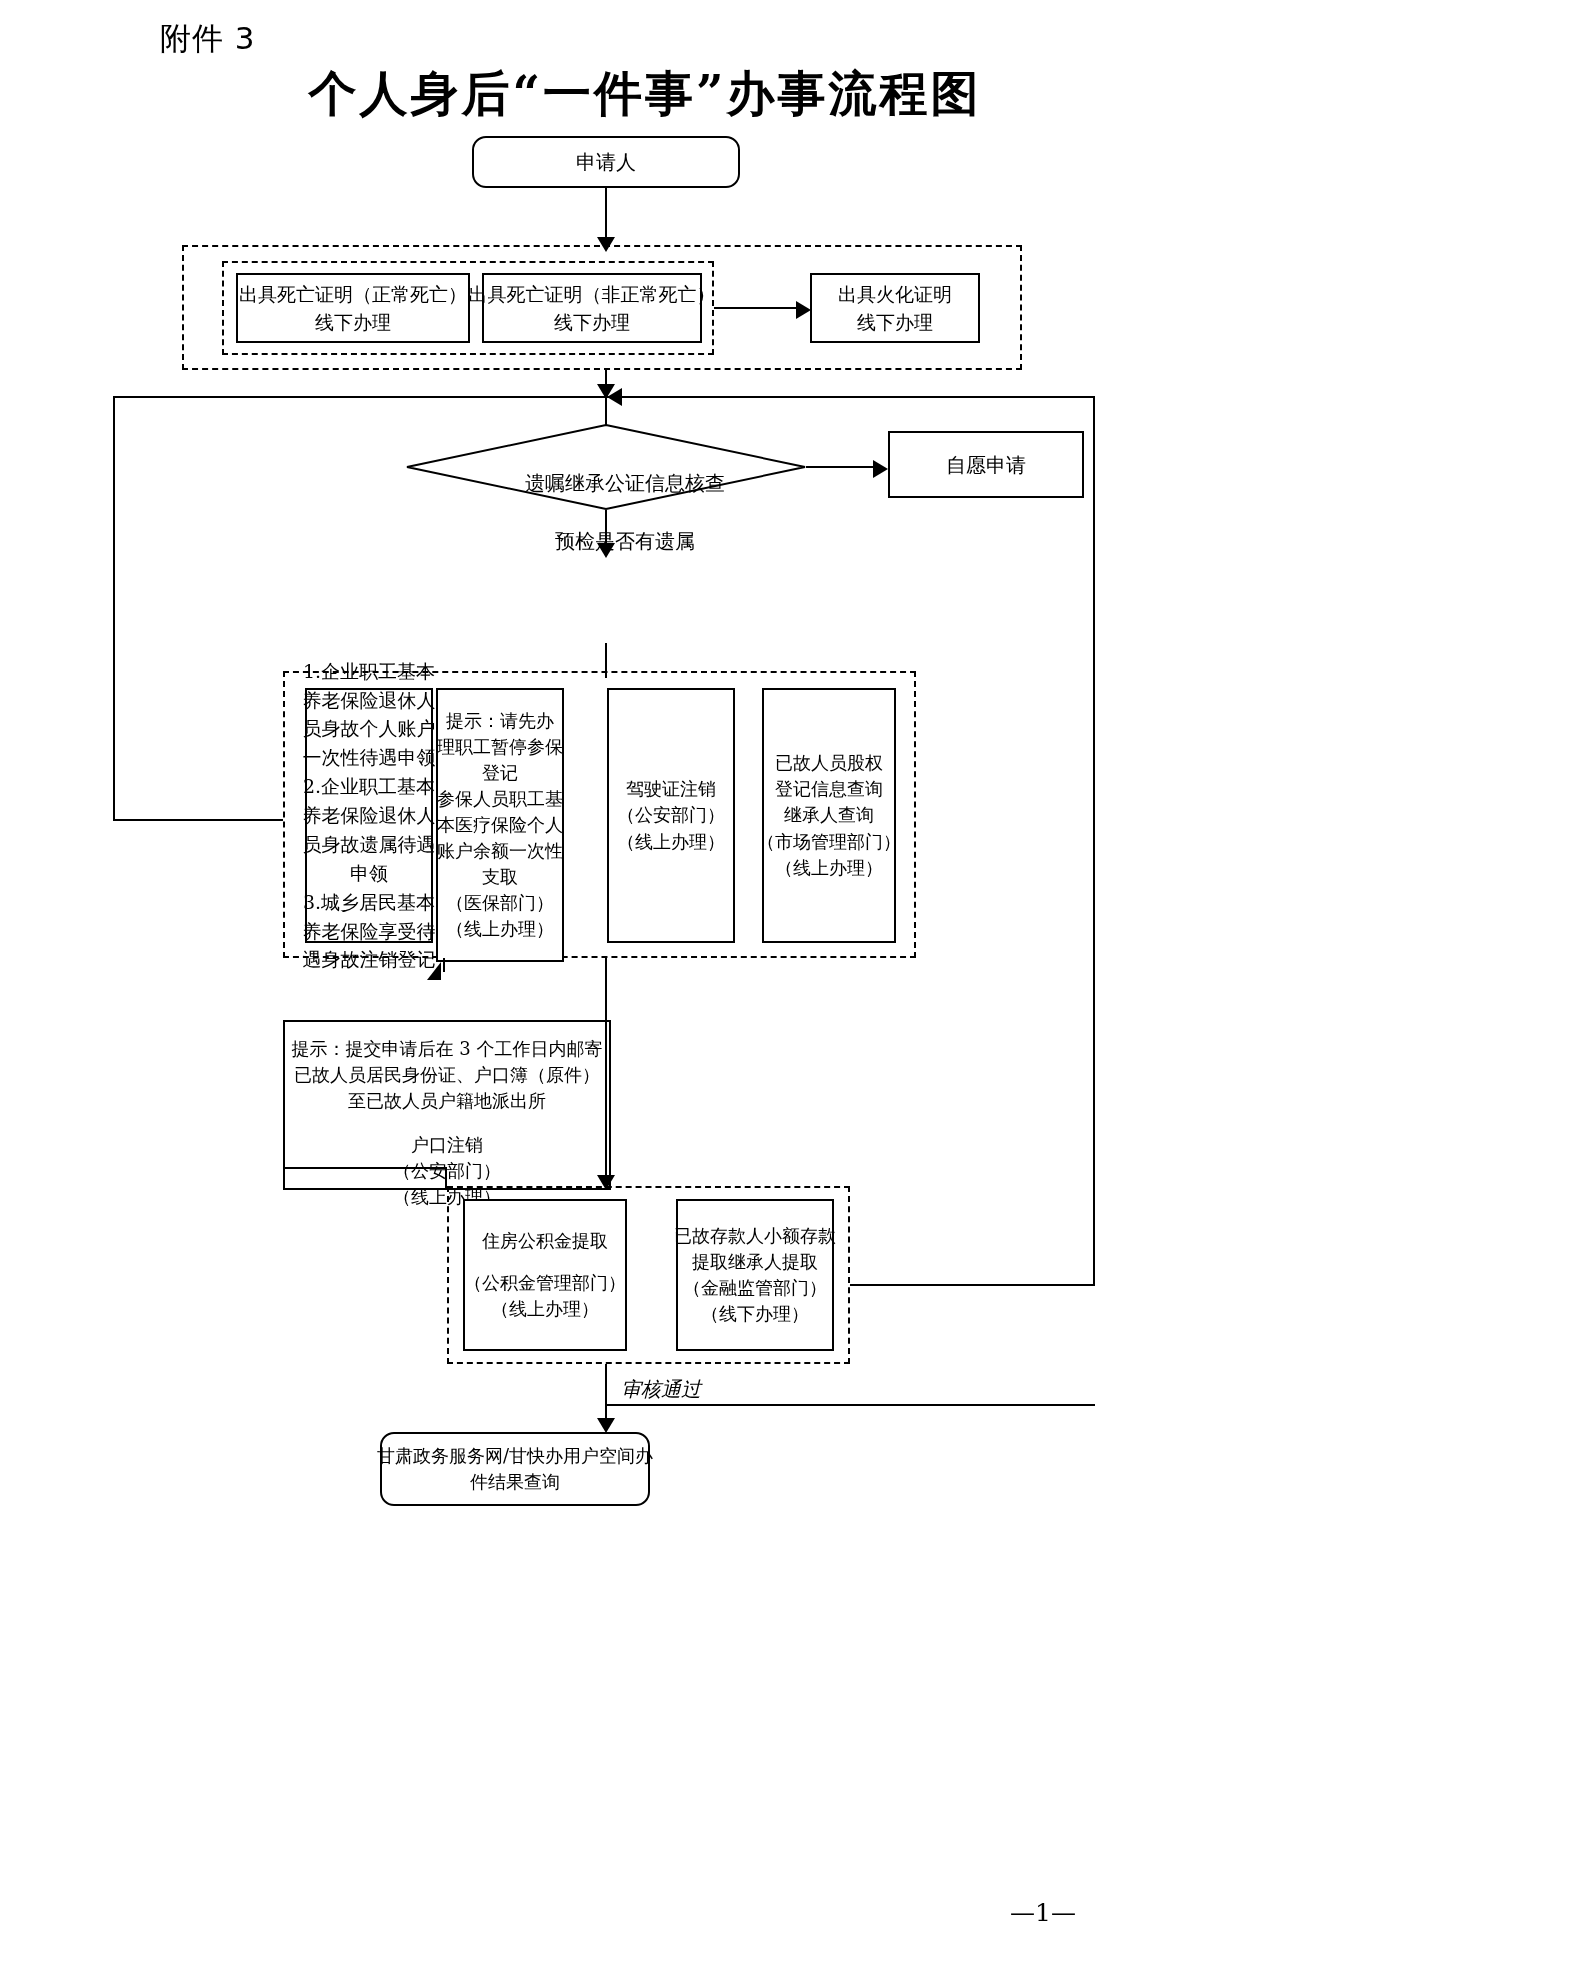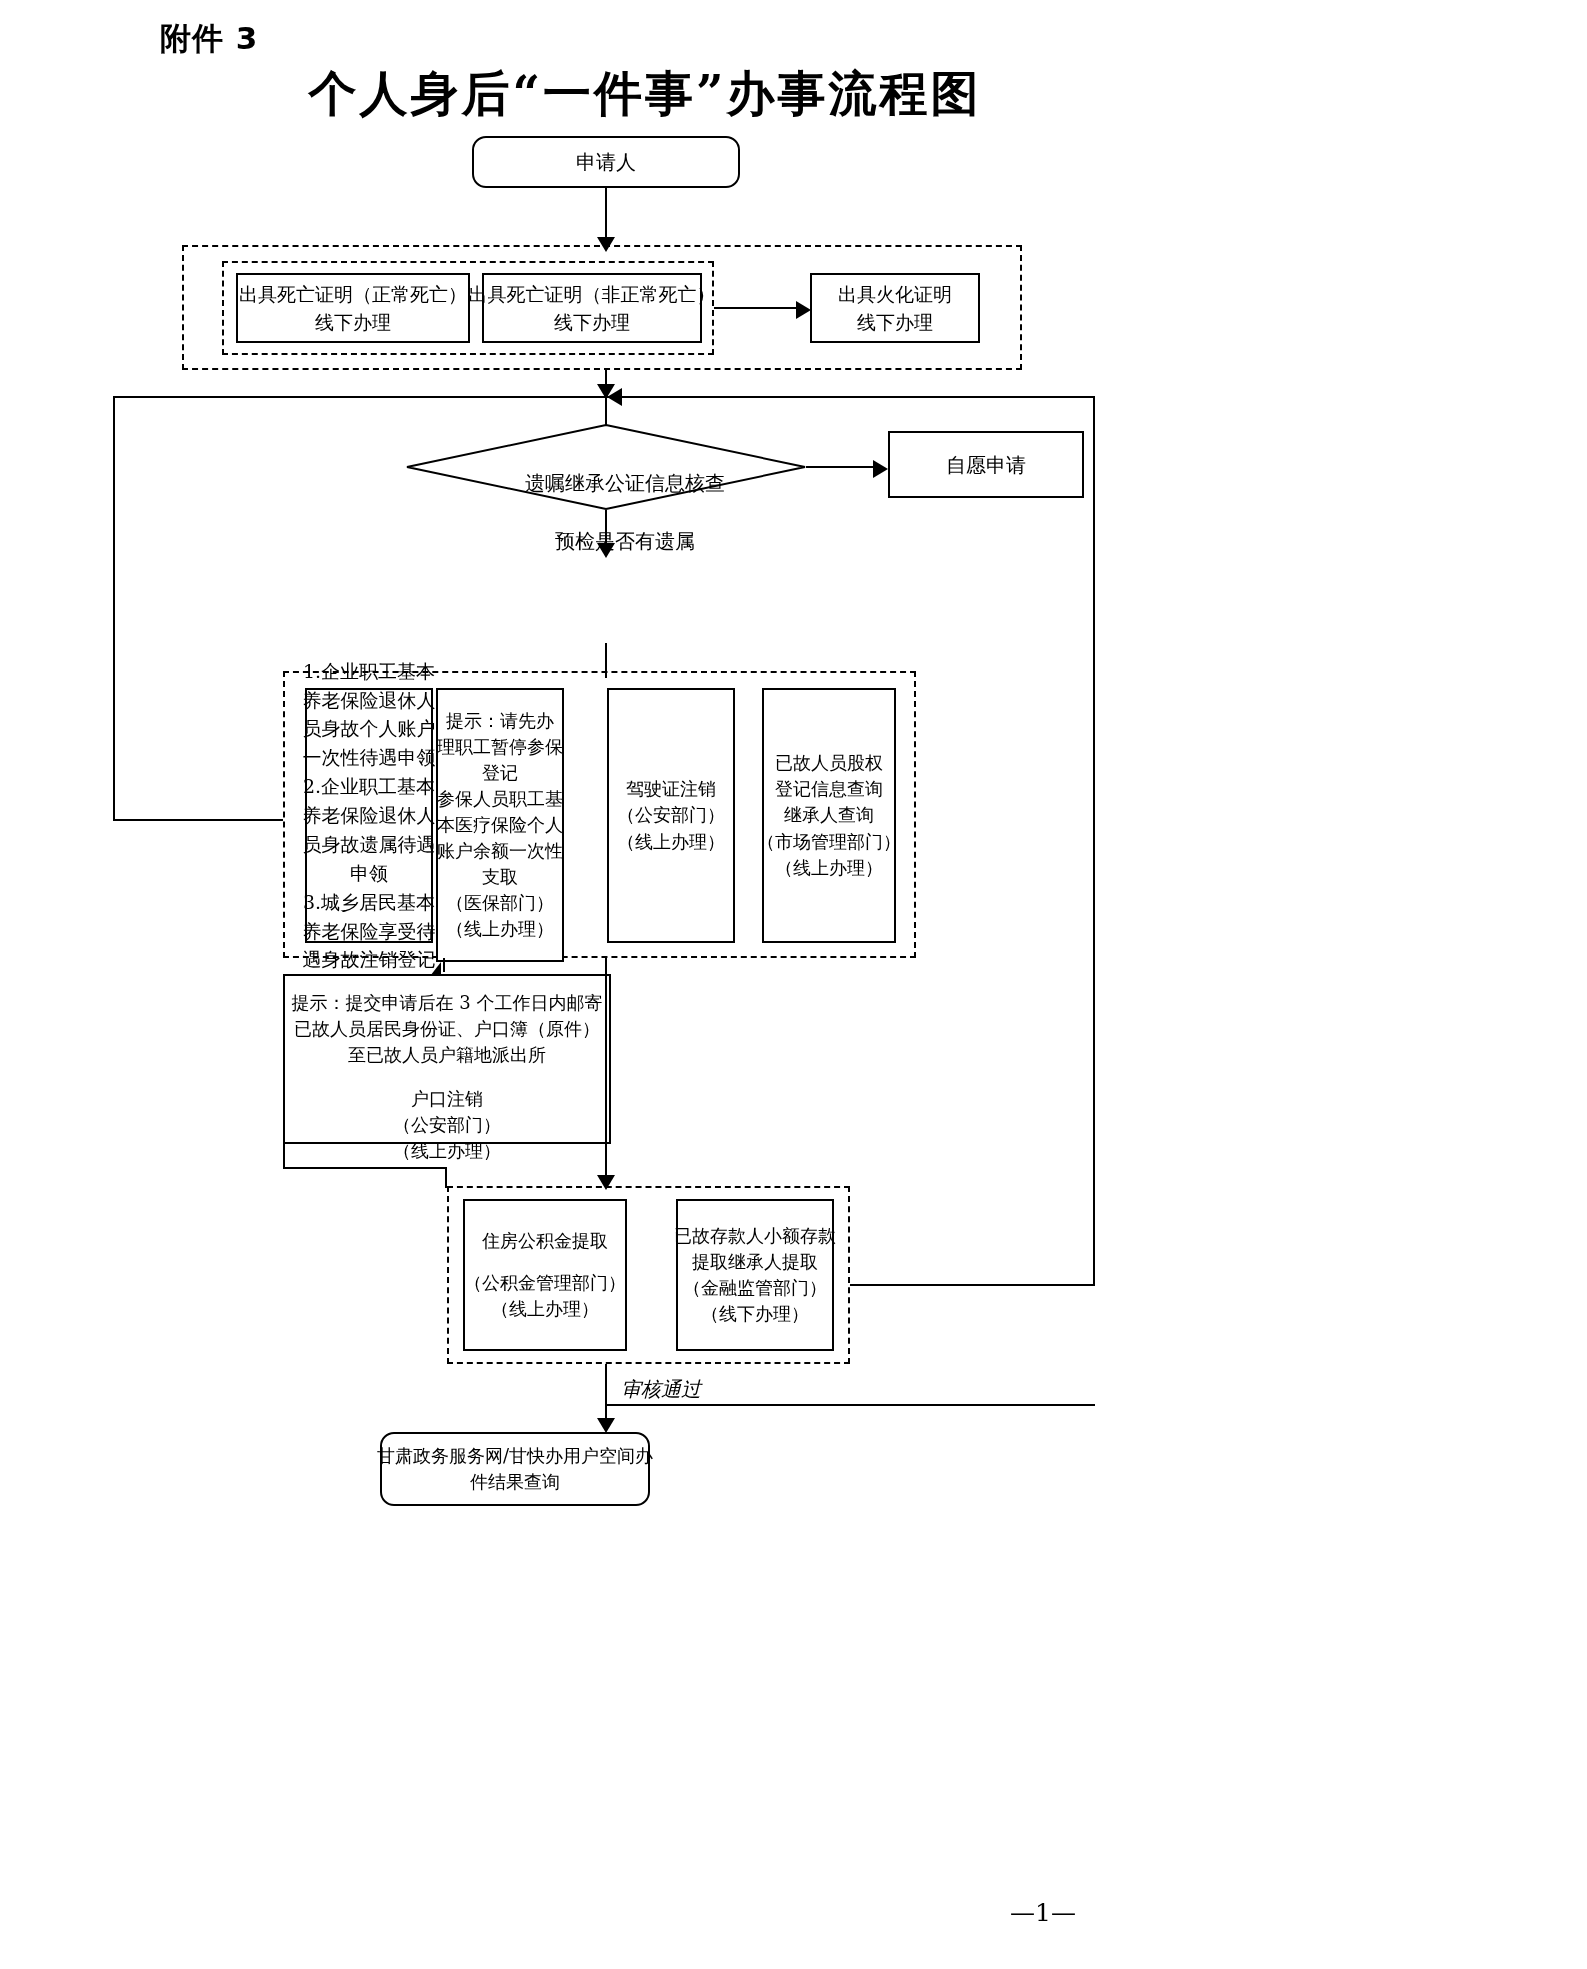--- a/index.html
+++ b/index.html
@@ -17,21 +17,21 @@
     height: 1969px;
     overflow: hidden;
     background: #ffffff;
   }
   .abs { position: absolute; box-sizing: border-box; }
 
   
   .attach-label {
     font-family: "DejaVu Sans", "Liberation Sans", sans-serif;
     font-size: 31px;
-    font-weight: 700;
+    font-weight: 400;
     letter-spacing: 1px;
     white-space: nowrap;
   }
   .doc-title {
     font-family: "DejaVu Serif", "Liberation Serif", serif;
     font-size: 48px;
     font-weight: 700;
     letter-spacing: 3px;
     white-space: nowrap;
     text-align: center;
@@ -243,21 +243,21 @@
     <span class="ln">已故人员股权</span>
     <span class="ln">登记信息查询</span>
     <span class="ln">继承人查询</span>
     <span class="ln">（市场管理部门）</span>
     <span class="ln">（线上办理）</span>
   </div>
 
   <div class="abs ln-v" style="left:443px; top:958px; height:14px;"></div>
   <div class="abs arrow-u" style="left:427px; top:962px; border-left-width:14px; border-right-width:0; border-bottom-width:18px;"></div>
 
-  <div class="abs node tiny justify" style="left:283px; top:974px; width:328px; height:170px; padding-top:14px;">
+  <div class="abs node tiny justify" style="left:283px; top:1020px; width:328px; height:170px; padding-top:14px;">
     <span class="ln">提示：提交申请后在 3 个工作日内邮寄</span>
     <span class="ln">已故人员居民身份证、户口簿（原件）</span>
     <span class="ln">至已故人员户籍地派出所</span>
     <span class="ln" style="height:18px;"> </span>
     <span class="ln">户口注销</span>
     <span class="ln">（公安部门）</span>
     <span class="ln">（线上办理）</span>
   </div>
 
   <div class="abs ln-v" style="left:283px; top:1138px; height:31px;"></div>

